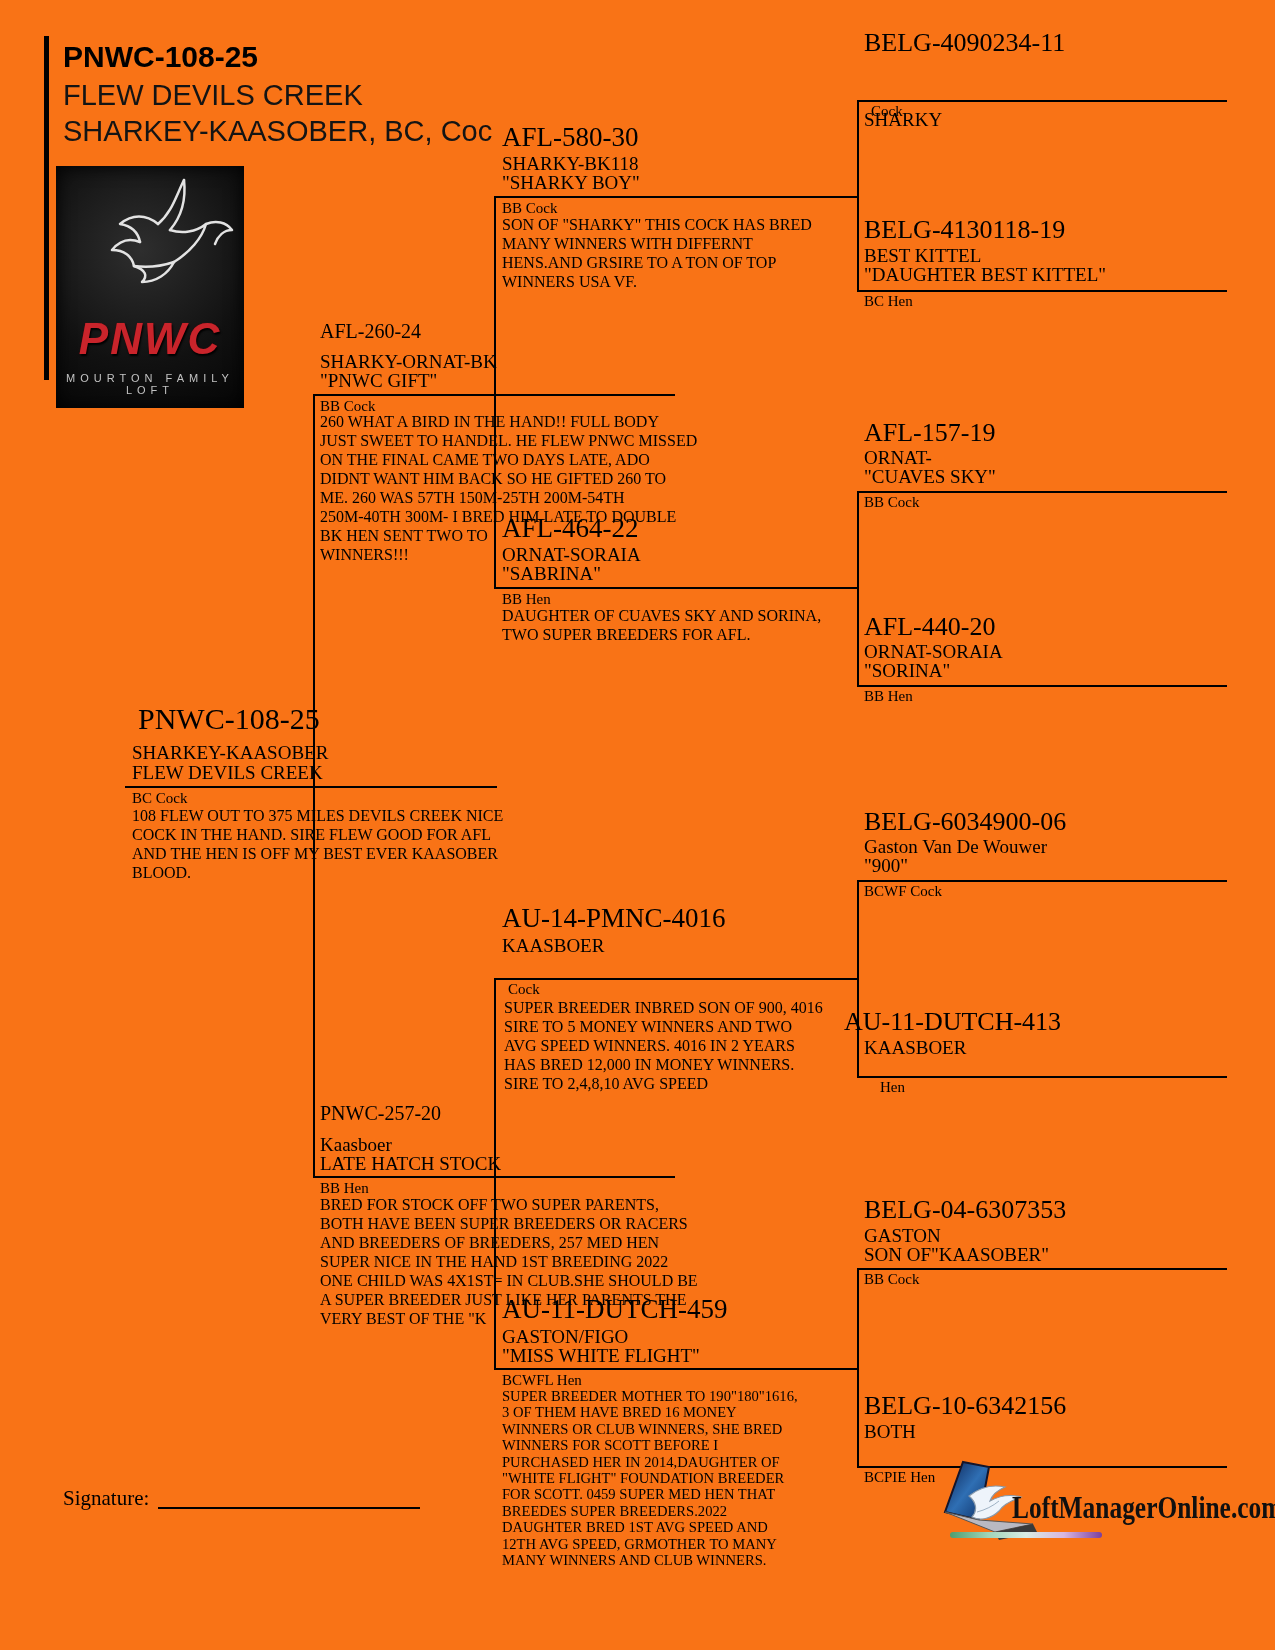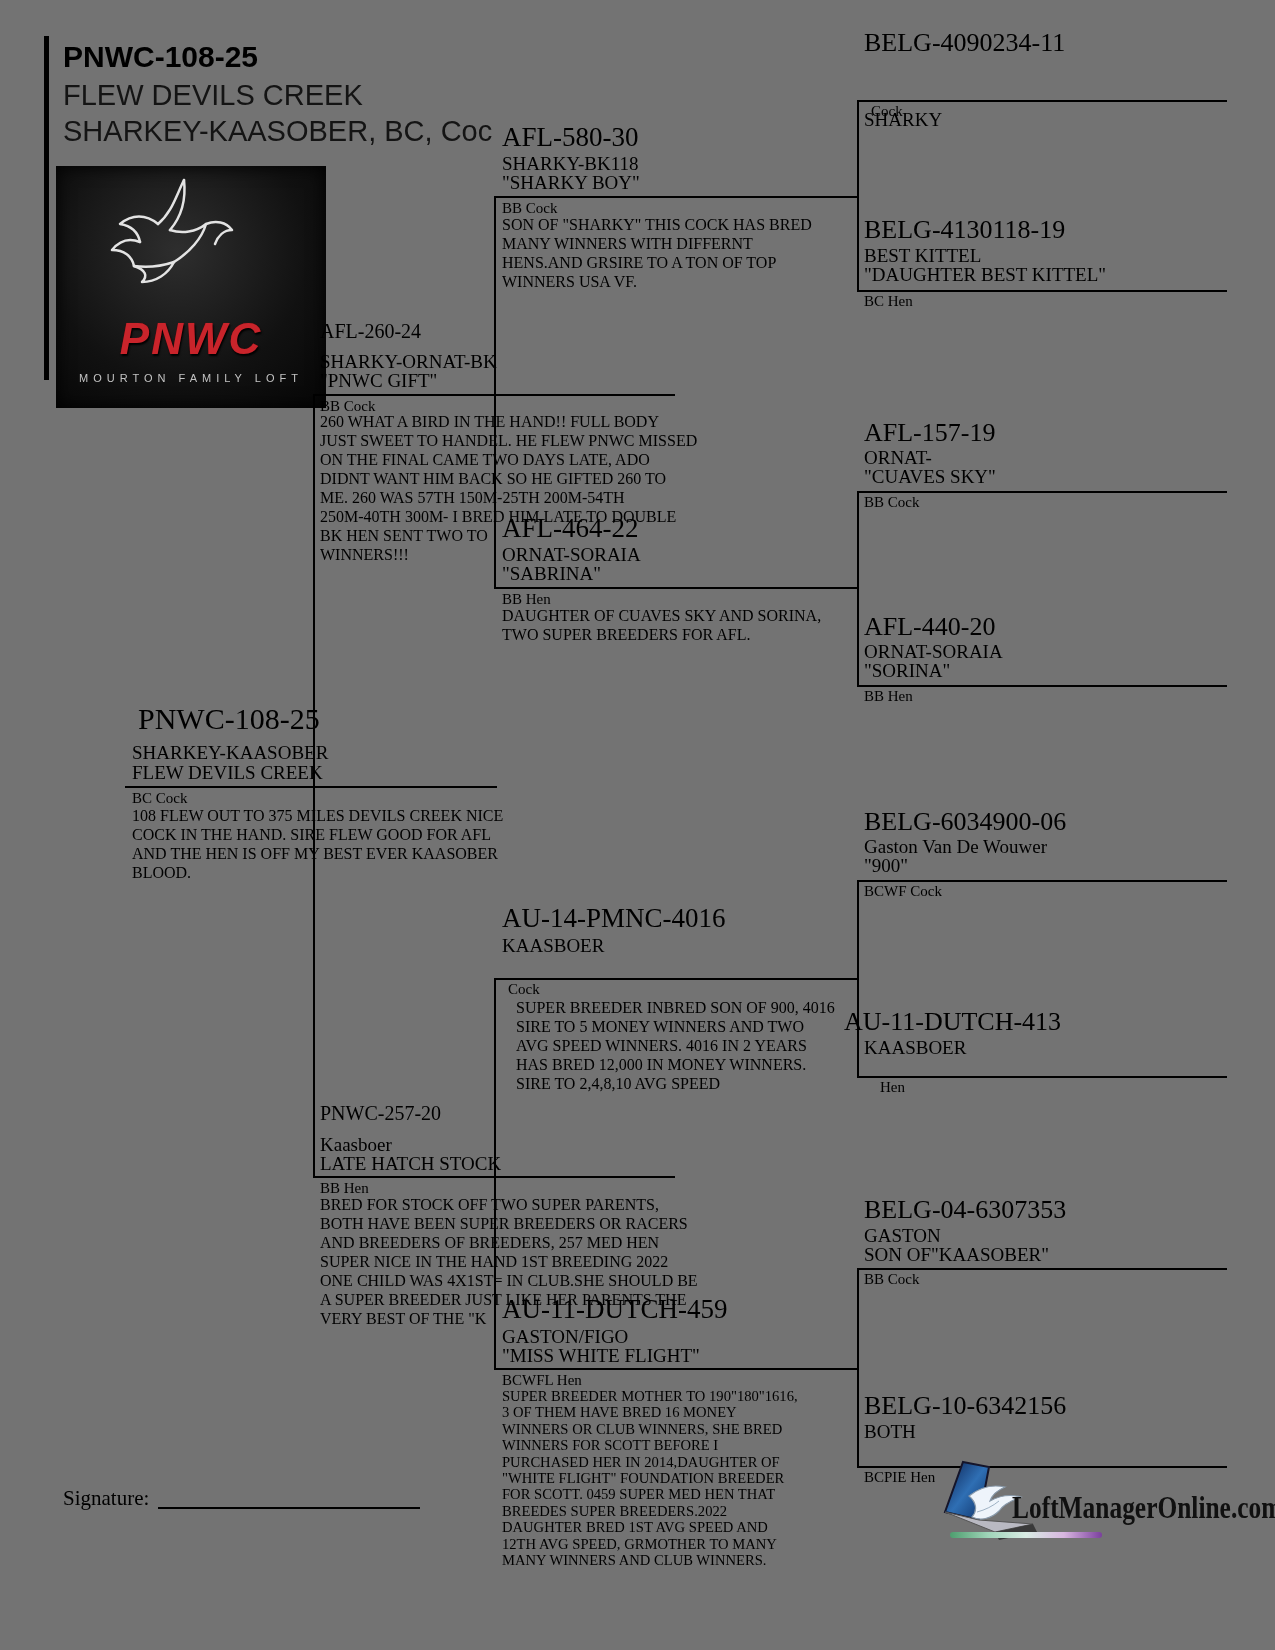--- a/index.html
+++ b/index.html
@@ -1,23 +1,23 @@
 <!DOCTYPE html>
 <html><head>
 <meta charset="utf-8">
 <style>
   html,body{margin:0;padding:0;background:#fff;}
-  .page{position:relative;width:1275px;height:1650px;background:#737373;overflow:hidden;
+  .page{position:relative;width:1275px;height:1650px;background:#f97316;overflow:hidden;
         font-family:"Liberation Serif",serif;color:#000;}
   
   .hdr-bar{position:absolute;background:#000;}
   .hdr-title{position:absolute;font-family:"Liberation Sans",sans-serif;font-weight:bold;font-size:30px;color:#000;}
   .hdr-sub{position:absolute;font-family:"Liberation Sans",sans-serif;font-size:29px;color:#141414;}
   
-  .logo{position:absolute;left:56px;top:166px;width:270px;height:242px;
+  .logo{position:absolute;left:56px;top:166px;width:188px;height:242px;
         background:radial-gradient(circle at 45% 35%, #2e2e2e 0%, #111 60%, #060606 100%);
         box-shadow:inset 0 0 18px #000;}
   .logo-brand{position:absolute;left:0;right:0;top:148px;text-align:center;
         font-family:"Liberation Sans",sans-serif;font-style:italic;font-weight:900;
         font-size:44px;letter-spacing:2px;color:#c9242b;
         text-shadow:1px 2px 2px #000, 0 0 1px #7a0d12;}
   .logo-tag{position:absolute;left:0;right:0;top:206px;text-align:center;
         font-family:"Liberation Sans",sans-serif;font-size:11px;letter-spacing:5px;color:#c3c3c3;}
   .logo-dove{position:absolute;left:32px;top:8px;}
   
@@ -142,21 +142,21 @@
     <div class="strain" style="left:502px;top:544px;">ORNAT-SORAIA</div>
     <div class="strain" style="left:502px;top:563px;">"SABRINA"</div>
     <div class="sex" style="left:502px;top:591px;">BB Hen</div>
     <div class="cmt" style="left:502px;top:606px;width:340px;">DAUGHTER OF CUAVES SKY AND SORINA,
 TWO SUPER BREEDERS FOR AFL.</div>
   </div>
   <div>
     <div class="ring g3" style="left:502px;top:903px;">AU-14-PMNC-4016</div>
     <div class="strain" style="left:502px;top:935px;">KAASBOER</div>
     <div class="sex" style="left:508px;top:981px;">Cock</div>
-    <div class="cmt" style="left:504px;top:998px;width:340px;margin-left:12px;">SUPER BREEDER INBRED SON OF 900, 4016
+    <div class="cmt" style="left:504px;top:998px;width:340px;">SUPER BREEDER INBRED SON OF 900, 4016
 SIRE TO 5 MONEY WINNERS AND TWO
 AVG SPEED WINNERS. 4016 IN 2 YEARS
 HAS BRED 12,000 IN MONEY WINNERS.
 SIRE TO 2,4,8,10 AVG SPEED</div>
   </div>
   <div>
     <div class="ring g3" style="left:502px;top:1294px;">AU-11-DUTCH-459</div>
     <div class="strain" style="left:502px;top:1326px;text-align:right;">GASTON/FIGO</div>
     <div class="strain" style="left:502px;top:1345px;">"MISS WHITE FLIGHT"</div>
     <div class="sex" style="left:502px;top:1372px;">BCWFL Hen</div>

